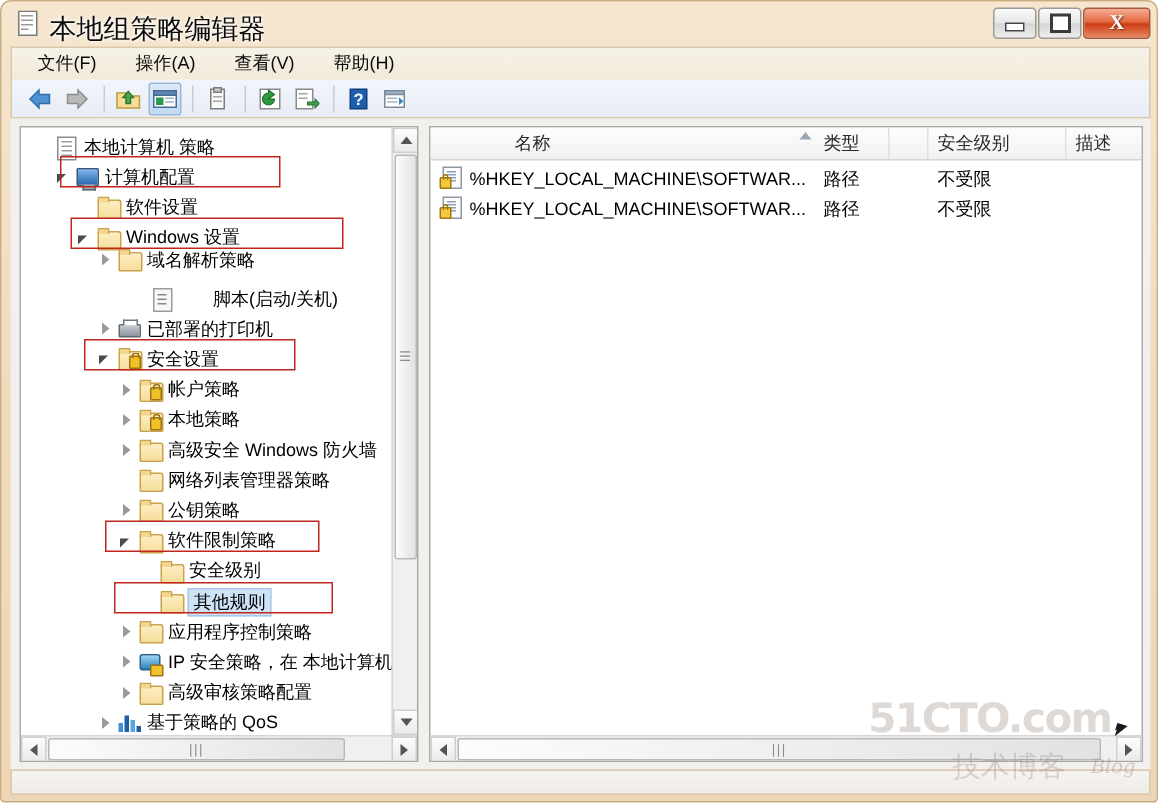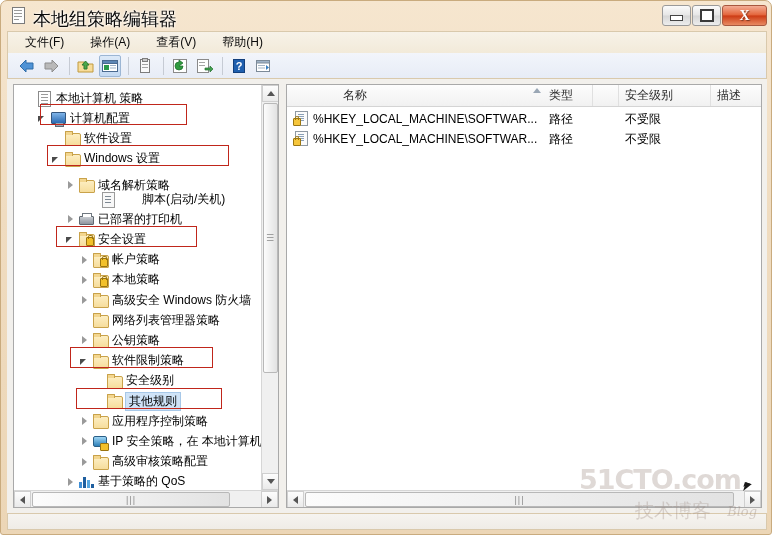--- a/index.html
+++ b/index.html
@@ -696,21 +696,21 @@
             </span>
             <span class="t-label">软件设置</span>
           </div>
           <div class="tree-row" style="top: 63.6px; left: 36px;">
             <span class="twisty expanded"></span>
             <span class="t-icon">
               <span class="ico-folder"></span>
             </span>
             <span class="t-label">Windows 设置</span>
           </div>
-          <div class="tree-row" style="top: 90px; left: 50px;">
+          <div class="tree-row" style="top: 78px; left: 50px;">
             <span class="twisty collapsed"></span>
             <span class="t-icon">
               <span class="ico-folder"></span>
             </span>
             <span class="t-label">域名解析策略</span>
           </div>
           <div class="tree-row" style="top: 104px; left: 50px; gap: 22px;">
             <span class="twisty "></span>
             <span class="t-icon">
               <span class="ico-script"></span>

